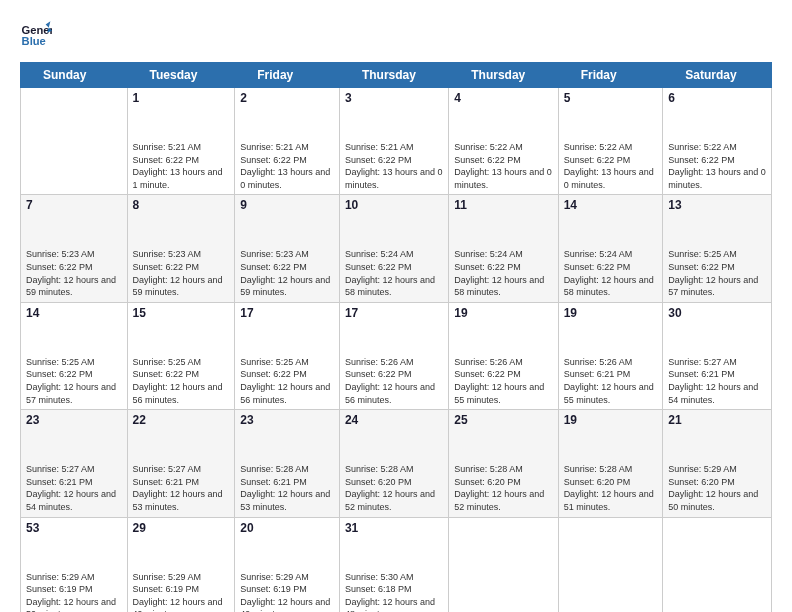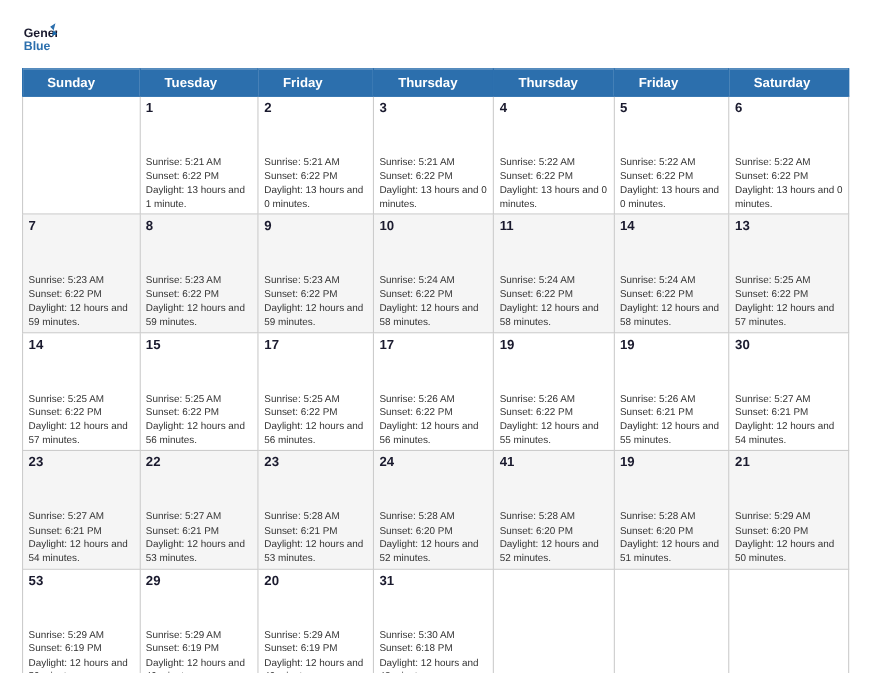--- a/index.html
+++ b/index.html
@@ -218,21 +218,21 @@
           </td>
           <td>
             <div class="day-number">23</div>
             <div class="day-info">Sunrise: 5:28 AM<br>Sunset: 6:21 PM<br>Daylight: 12 hours and 53 minutes.</div>
           </td>
           <td>
             <div class="day-number">24</div>
             <div class="day-info">Sunrise: 5:28 AM<br>Sunset: 6:20 PM<br>Daylight: 12 hours and 52 minutes.</div>
           </td>
           <td>
-            <div class="day-number">41</div>
+            <div class="day-number">25</div>
             <div class="day-info">Sunrise: 5:28 AM<br>Sunset: 6:20 PM<br>Daylight: 12 hours and 52 minutes.</div>
           </td>
           <td>
             <div class="day-number">19</div>
             <div class="day-info">Sunrise: 5:28 AM<br>Sunset: 6:20 PM<br>Daylight: 12 hours and 51 minutes.</div>
           </td>
           <td>
             <div class="day-number">21</div>
             <div class="day-info">Sunrise: 5:29 AM<br>Sunset: 6:20 PM<br>Daylight: 12 hours and 50 minutes.</div>
           </td>

